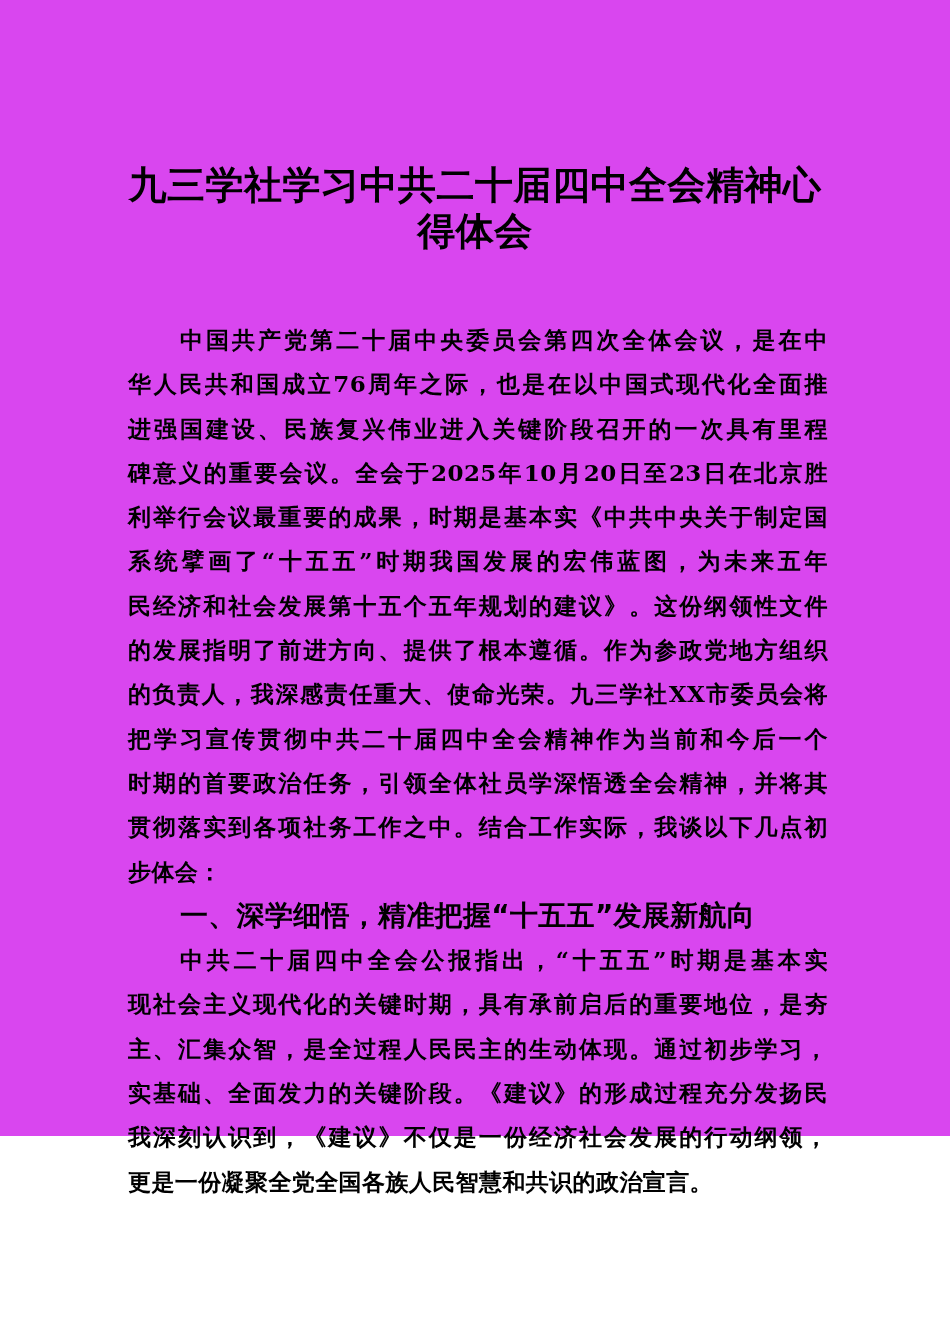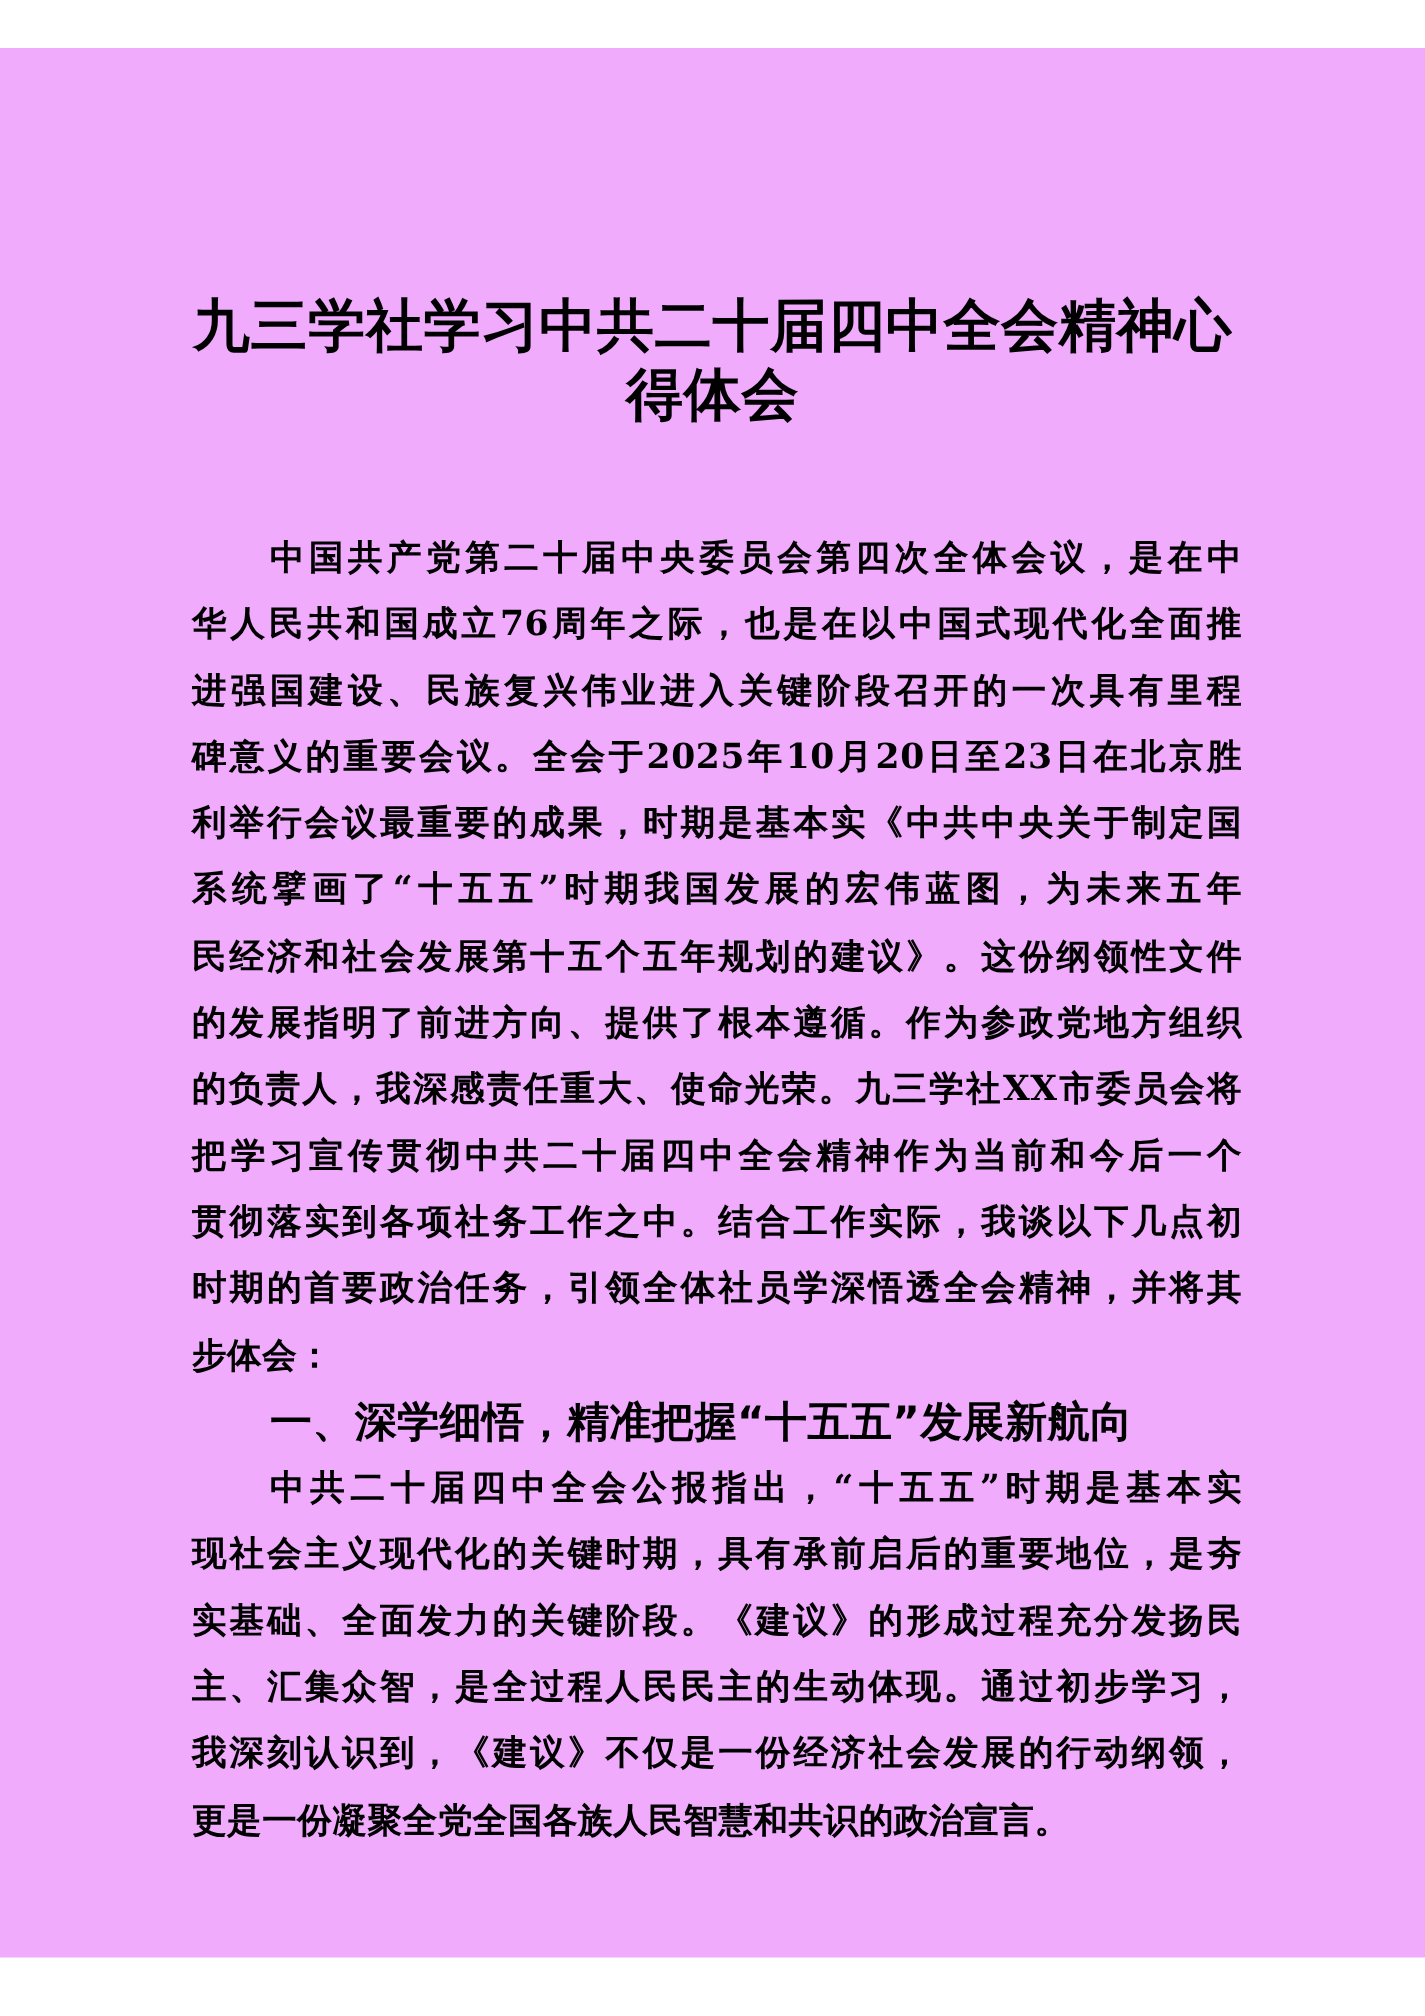--- a/index.html
+++ b/index.html
@@ -13,23 +13,22 @@
       position: relative;
       overflow: hidden;
       color: #000000;
       font-family: "DejaVu Serif", "Liberation Serif", serif;
     }
     .page {
       position: absolute;
       left: 0;
       top: 0;
       width: 950px;
-      height: 1273px;
-      background: #f0abfc;
-      margin-top: 32px;
+      height: 1136px;
+      background: #d946ef;
     }
     .title {
       position: absolute;
       left: 100px;
       top: 162px;
       width: 750px;
       text-align: center;
       font-family: "DejaVu Sans", "Liberation Sans", sans-serif;
       font-weight: bold;
       font-size: 38px;
@@ -91,30 +90,30 @@
       <span class="line indent">中国共产党第二十届中央委员会第四次全体会议，是在中</span>
       <span class="line">华人民共和国成立76周年之际，也是在以中国式现代化全面推</span>
       <span class="line">进强国建设、民族复兴伟业进入关键阶段召开的一次具有里程</span>
       <span class="line">碑意义的重要会议。全会于2025年10月20日至23日在北京胜</span>
       <span class="line">利举行会议最重要的成果，时期是基本实《中共中央关于制定国</span>
       <span class="line">系统擘画了“十五五”时期我国发展的宏伟蓝图，为未来五年</span>
       <span class="line">民经济和社会发展第十五个五年规划的建议》。这份纲领性文件</span>
       <span class="line">的发展指明了前进方向、提供了根本遵循。作为参政党地方组织</span>
       <span class="line">的负责人，我深感责任重大、使命光荣。九三学社XX市委员会将</span>
       <span class="line">把学习宣传贯彻中共二十届四中全会精神作为当前和今后一个</span>
+      <span class="line">时期的首要政治任务，引领全体社员学深悟透全会精神，并将其</span>
       <span class="line">贯彻落实到各项社务工作之中。结合工作实际，我谈以下几点初</span>
-      <span class="line">时期的首要政治任务，引领全体社员学深悟透全会精神，并将其</span>
       <span class="line last">步体会：</span>
     </div>
 
     <div class="heading-line">一、深学细悟，精准把握“十五五”发展新航向</div>
 
     <div>
       <span class="line indent">中共二十届四中全会公报指出，“十五五”时期是基本实</span>
       <span class="line">现社会主义现代化的关键时期，具有承前启后的重要地位，是夯</span>
+      <span class="line">主、汇集众智，是全过程人民民主的生动体现。通过初步学习，</span>
       <span class="line">实基础、全面发力的关键阶段。《建议》的形成过程充分发扬民</span>
-      <span class="line">主、汇集众智，是全过程人民民主的生动体现。通过初步学习，</span>
       <span class="line">我深刻认识到，《建议》不仅是一份经济社会发展的行动纲领，</span>
       <span class="line last">更是一份凝聚全党全国各族人民智慧和共识的政治宣言。</span>
     </div>
 
   </div>
 </div>
 
 </body></html>

